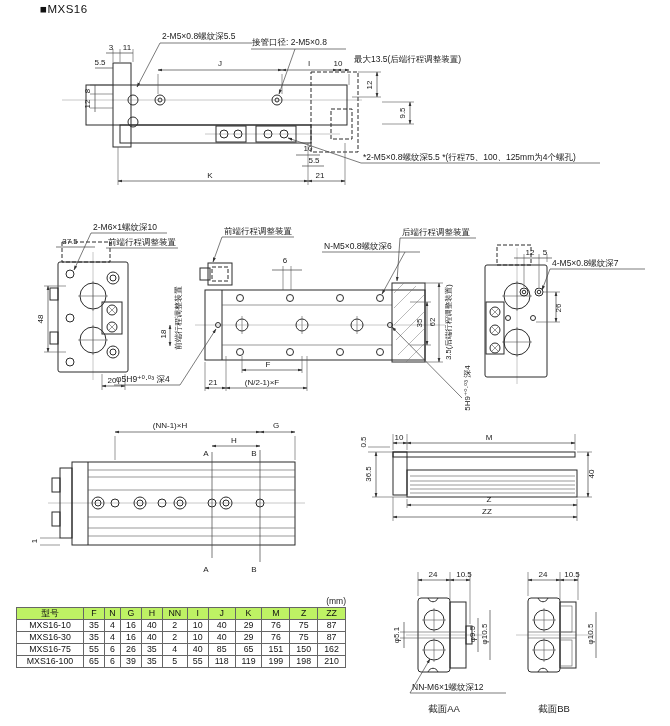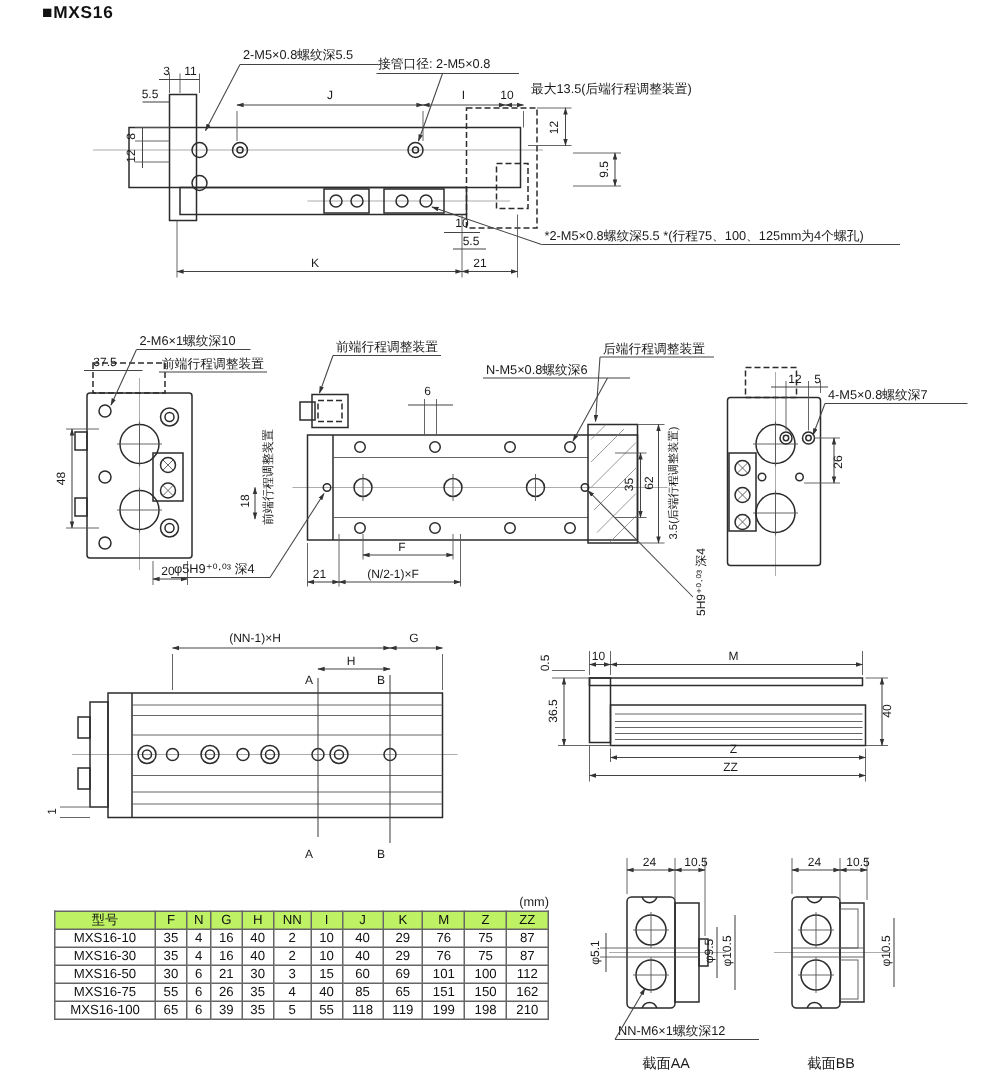--- a/index.html
+++ b/index.html
@@ -1,32 +1,32 @@
 <!DOCTYPE html>
 <html><head>
 <meta charset="utf-8">
 <style>
   html,body{margin:0;padding:0;background:#fff}
   .canvas{position:relative;width:670px;height:726px;background:#fff;overflow:hidden;
           font-family:"Liberation Sans","DejaVu Sans",sans-serif}
-  .title{position:absolute;left:28px;top:3px;font-size:11.5px;font-weight:bold;color:#111;letter-spacing:.5px}
+  .title{position:absolute;left:40px;top:3px;font-size:11.5px;font-weight:normal;color:#111;letter-spacing:.5px}
   svg.sheet{position:absolute;left:0;top:0}
   svg text{fill:#1a1a1a}
   .lbl{font-size:8.5px}
   .dm{font-size:8px;text-anchor:middle}
   .cap{font-size:9.5px;text-anchor:middle}
   .ol{fill:none;stroke:#2b2b2b;stroke-width:1}
   .tn{fill:none;stroke:#555;stroke-width:.6}
   .dim{fill:none;stroke:#444;stroke-width:.7}
   .arr{marker-start:url(#arw);marker-end:url(#arw)}
   .ldr{fill:none;stroke:#444;stroke-width:.7;marker-end:url(#arw)}
   .dash{stroke-dasharray:4 2}
   .cl{stroke:#9a9a9a;stroke-width:.55;fill:none}
   .hx{stroke:#777;stroke-width:.5}
-  .tablewrap{position:absolute;left:36px;top:596px;width:330px}
+  .tablewrap{position:absolute;left:16px;top:596px;width:330px}
   .unit{text-align:right;font-size:8.5px;color:#222;margin-bottom:1px}
   table{border-collapse:collapse;width:100%;font-size:8.8px;color:#111}
   th,td{border:1px solid #666;text-align:center;padding:0 2px;height:11px;line-height:11px;white-space:nowrap}
   th{background:#bef264;font-weight:normal}
   th:first-child,td:first-child{width:62px}
 </style>
 </head>
 <body>
 
 <div class="canvas">
@@ -459,34 +459,20 @@
             <td>40</td>
             <td>2</td>
             <td>10</td>
             <td>40</td>
             <td>29</td>
             <td>76</td>
             <td>75</td>
             <td>87</td>
           </tr>
           <tr>
-            <td>MXS16-50</td>
-            <td>30</td>
-            <td>6</td>
-            <td>21</td>
-            <td>30</td>
-            <td>3</td>
-            <td>15</td>
-            <td>60</td>
-            <td>69</td>
-            <td>101</td>
-            <td>100</td>
-            <td>112</td>
-          </tr>
-          <tr>
             <td>MXS16-75</td>
             <td>55</td>
             <td>6</td>
             <td>26</td>
             <td>35</td>
             <td>4</td>
             <td>40</td>
             <td>85</td>
             <td>65</td>
             <td>151</td>

